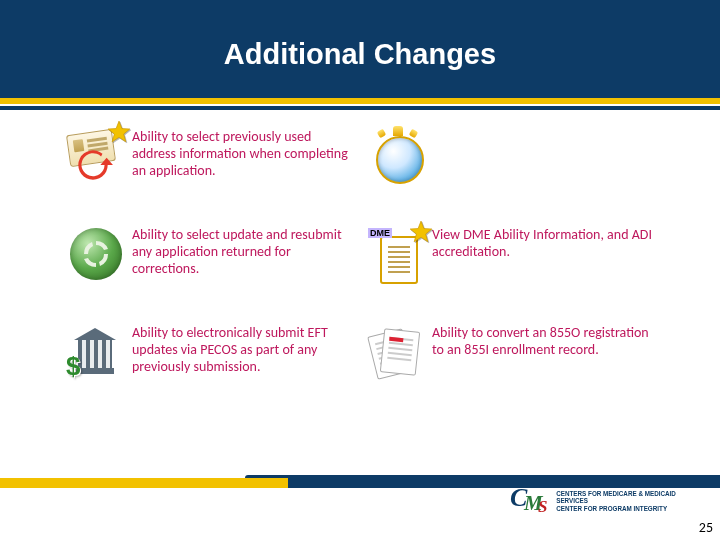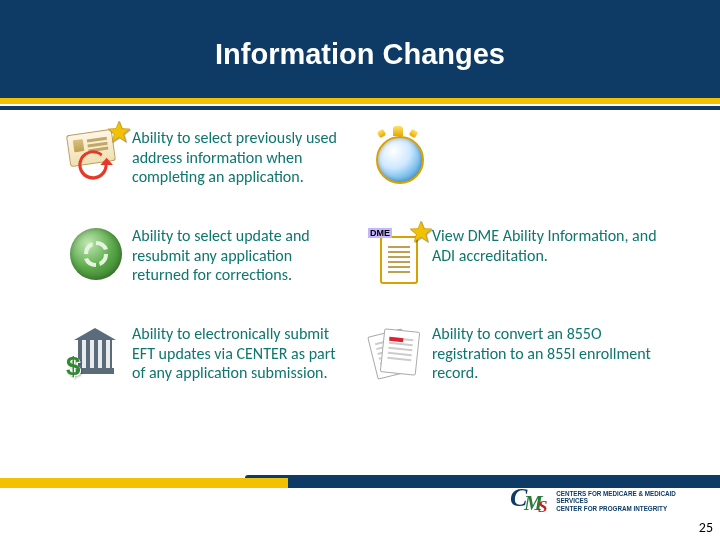--- a/index.html
+++ b/index.html
@@ -7,21 +7,21 @@
   .header{position:relative;height:105px;background:#fff}
   .header-band{position:absolute;top:0;left:0;right:0;height:98px;background:#0d3b66}
   .header-stripe{position:absolute;left:0;right:0;height:6px;background:#f2c100;top:98px}
   .header-stripe2{position:absolute;left:0;right:0;height:4px;background:#0d3b66;top:106px}
   .title{position:absolute;top:38px;left:0;right:0;text-align:center;font-size:29px;font-weight:700;color:#fff;font-family:Arial,Helvetica,sans-serif}
   .content{position:absolute;top:128px;left:66px;width:610px}
   .row{display:flex;align-items:flex-start}
   .cell{display:flex;align-items:flex-start;width:300px}
   .cell.right{width:310px}
   .icon-box{flex:0 0 66px;height:60px;position:relative}
-  .text{flex:1;font-size:16px;line-height:1.23;color:#0f766e;padding-right:18px;padding-top:0}
+  .text{flex:1;font-size:14px;line-height:1.23;color:#be185d;padding-right:18px;padding-top:0}
   .row+.row{margin-top:38px}
   .star{position:absolute;width:26px;height:26px}
   .star svg{width:26px;height:26px;filter:drop-shadow(1px 1px 0.5px rgba(0,0,0,.3))}
 
   
   .stopwatch{position:absolute;left:2px;top:0;width:56px;height:56px}
   .sw-body{position:absolute;left:8px;top:8px;width:44px;height:44px;border-radius:50%;background:radial-gradient(circle at 35% 30%,#fff,#cfe8ff 40%,#6bb7e8 70%,#3a90c9);border:2px solid #d7a100;box-shadow:inset 0 0 4px rgba(0,0,0,.3)}
   .sw-top{position:absolute;left:25px;top:-2px;width:10px;height:10px;background:linear-gradient(#ffe26b,#e6a800);border-radius:3px 3px 0 0}
   .sw-btn{position:absolute;width:7px;height:7px;background:linear-gradient(#ffe26b,#e6a800);border-radius:2px}
   .sw-btn.l{left:10px;top:2px;transform:rotate(-30deg)}
@@ -70,21 +70,21 @@
   .logo-c.c2{font-size:21px;left:14px;top:6px;color:#2a7a3a}
   .logo-c.c3{font-size:17px;left:28px;top:12px;color:#c02020}
   .logo-text{font-size:6.3px;line-height:1.15;color:#0d3b66;font-weight:700;font-family:Arial}
   .pagenum{position:absolute;right:7px;bottom:4px;font-size:14px;color:#000}
 </style>
 </head>
 <body>
 
 <div class="header">
   <div class="header-band"></div>
-  <div class="title">Information Changes</div>
+  <div class="title">Additional Changes</div>
   <div class="header-stripe"></div>
   <div class="header-stripe2"></div>
 </div>
 
 <div class="content">
 
   <div class="row">
     <div class="cell">
       <div class="icon-box">
         <div class="addr">
@@ -145,21 +145,21 @@
       <div class="icon-box">
         <div class="bank">
           <div class="bank-build">
             <div class="bank-roof"></div>
             <div class="bank-cols"></div>
             <div class="bank-base"></div>
           </div>
           <div class="dollar">$</div>
         </div>
       </div>
-      <div class="text">Ability to electronically submit EFT updates via CENTER as part of any application submission.</div>
+      <div class="text">Ability to electronically submit EFT updates via PECOS as part of any previously submission.</div>
     </div>
     <div class="cell right">
       <div class="icon-box">
         <div class="papers">
           <div class="paper p1"></div>
           <div class="paper p2"></div>
         </div>
       </div>
       <div class="text">Ability to convert an 855O registration to an 855I enrollment record.</div>
     </div>

